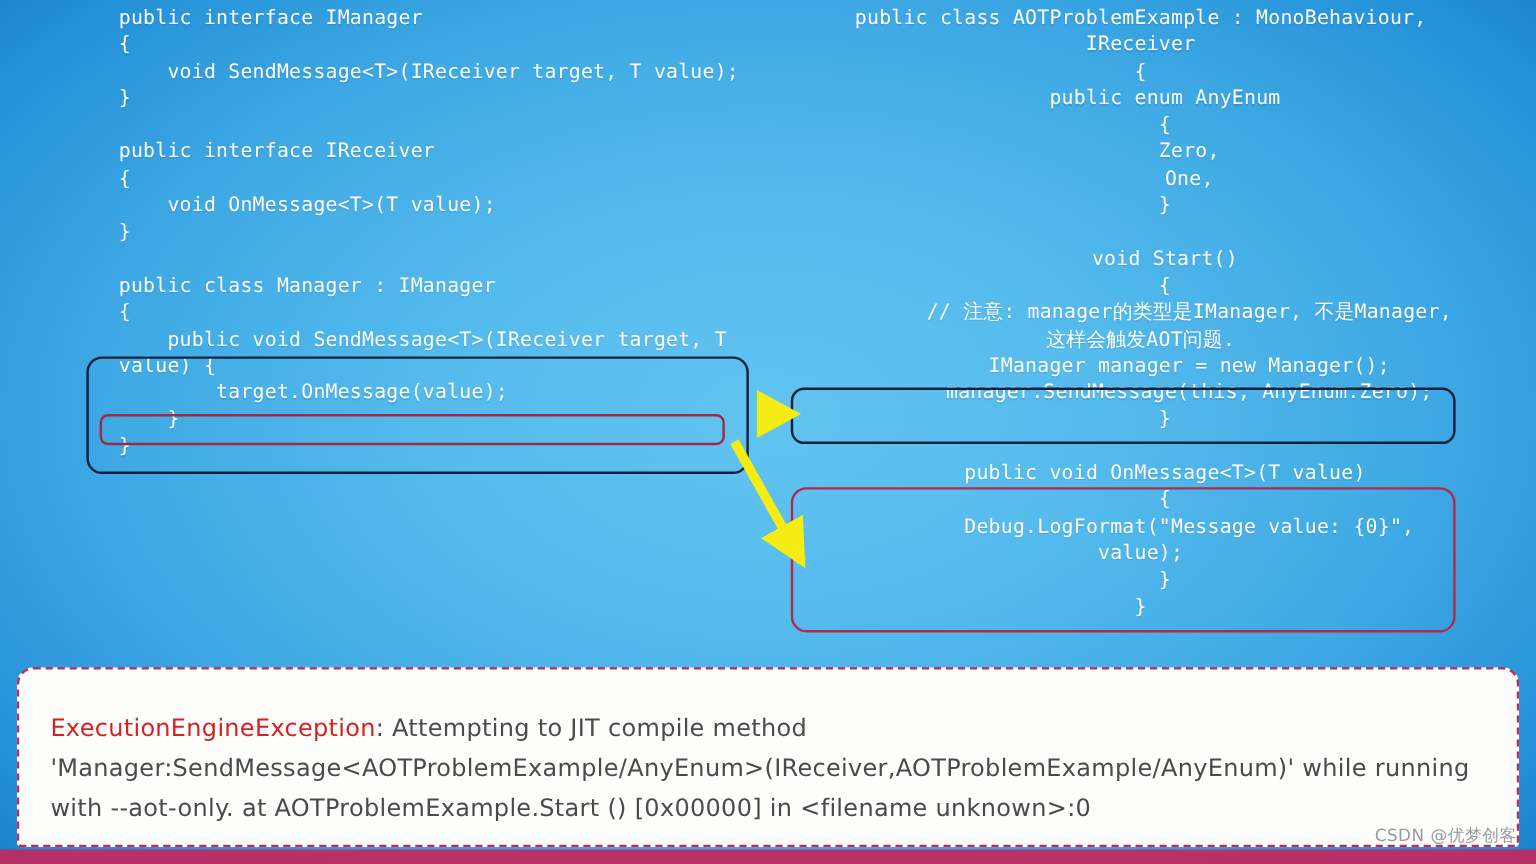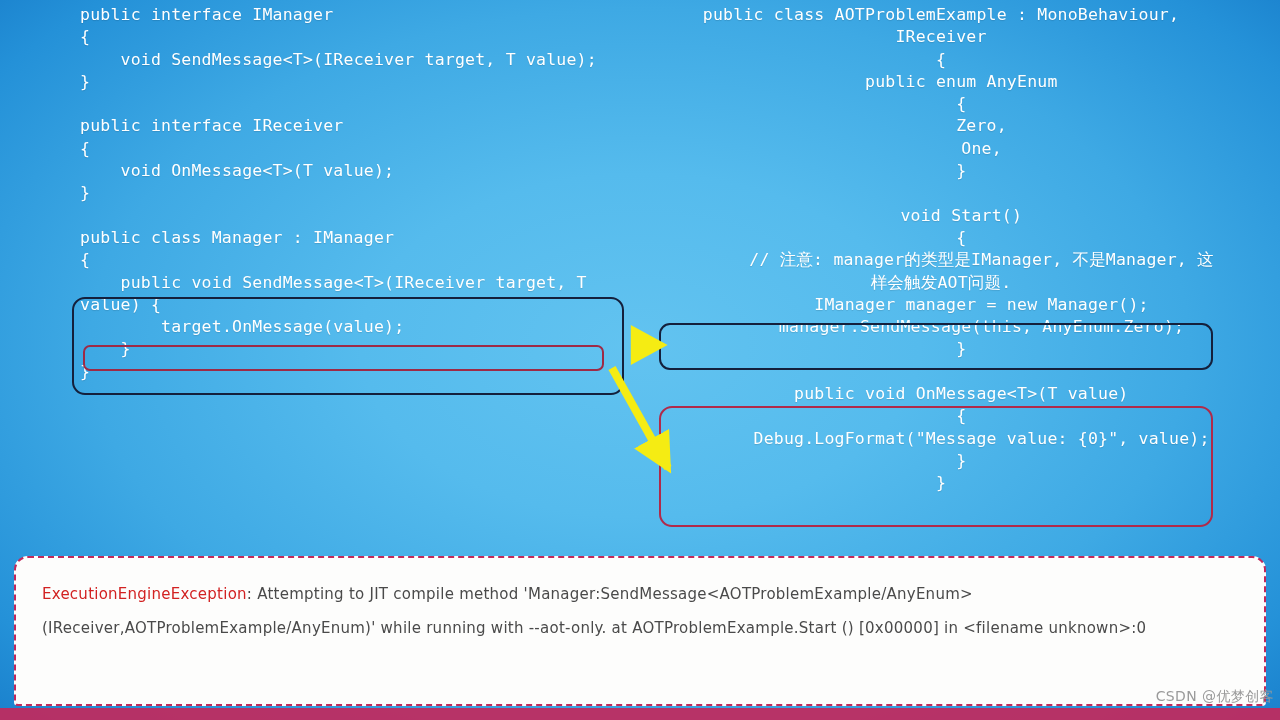--- a/index.html
+++ b/index.html
@@ -38,21 +38,21 @@
     line-height: 22.3px;
     color: #ffffff;
     white-space: pre-wrap;
     word-break: break-word;
     letter-spacing: 0.2px;
     text-shadow: 0 1px 1px rgba(0,0,0,0.12);
   }
   #code-left  { left: 80px;  width: 540px; }
   #code-right { left: 668px; width: 546px; text-align: center; }
 
-  .code-line { min-height: 22.3px; }
+  .code-line { min-height: 22.3px; margin-left: 19px; }
   .code-line.blank { height: 22.3px; }
 
   
   .hl-box {
     position: absolute;
     box-sizing: border-box;
     pointer-events: none;
   }
   #box-sendmessage-impl {
     left: 72px;
@@ -99,23 +99,23 @@
   #error-panel {
     position: absolute;
     left: 14px;
     top: 556px;
     width: 1252px;
     height: 150px;
     box-sizing: border-box;
     background: #fdfdfc;
     border: 2px dashed #c2295c;
     border-radius: 14px 14px 4px 4px;
-    padding: 20px 24px 10px 26px;
+    padding: 32px 24px 10px 26px;
     font-family: "DejaVu Sans", "Liberation Sans", sans-serif;
-    font-size: 15px;
+    font-size: 20px;
     line-height: 33.5px;
     color: #4a4a4a;
     letter-spacing: 0.25px;
     overflow: hidden;
   }
   #error-exception-name {
     color: #d22222;
     font-weight: 400;
   }
   #error-body-text { color: #4a4a4a; }
@@ -125,21 +125,21 @@
     left: 0;
     bottom: 0;
     width: 1280px;
     height: 12px;
     background: #c2295c;
     opacity: 0.92;
   }
 
   #watermark {
     position: absolute;
-    right: 6px;
+    right: 16px;
     bottom: 14px;
     font-family: "DejaVu Sans", "Liberation Sans", sans-serif;
     font-size: 14px;
     color: #9a9a9a;
     letter-spacing: 0.4px;
     white-space: nowrap;
   }
 </style>
 </head>
 <body>

